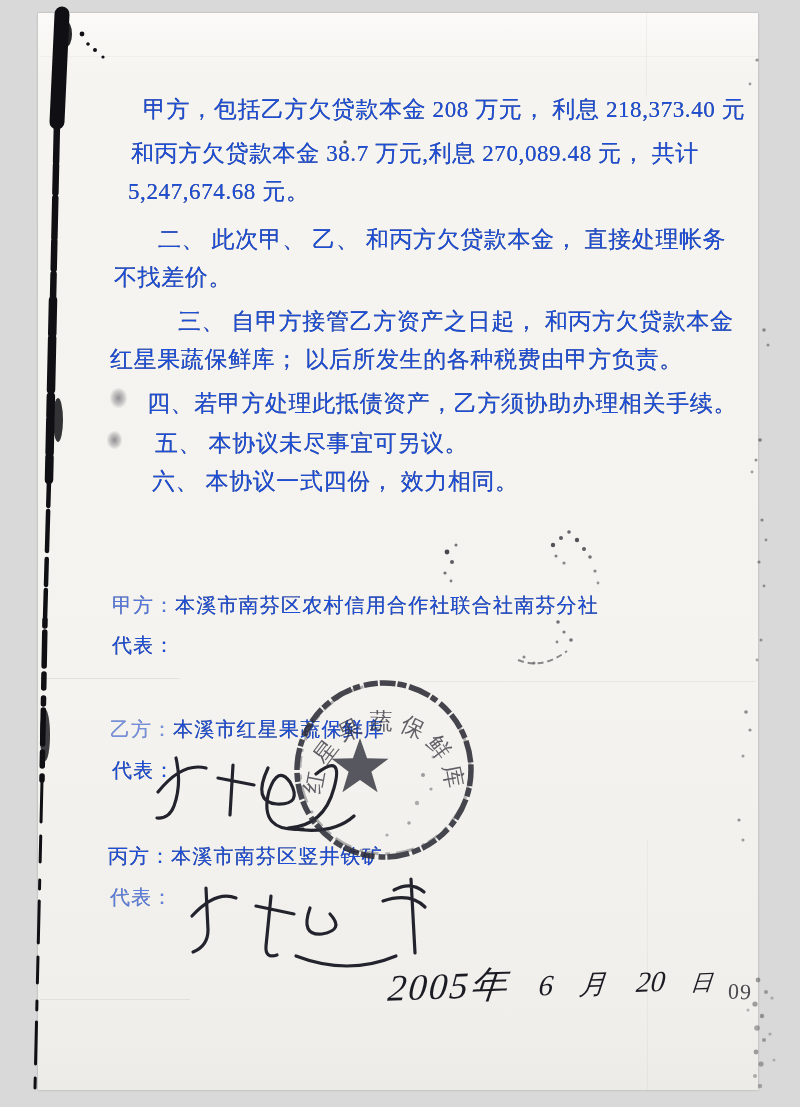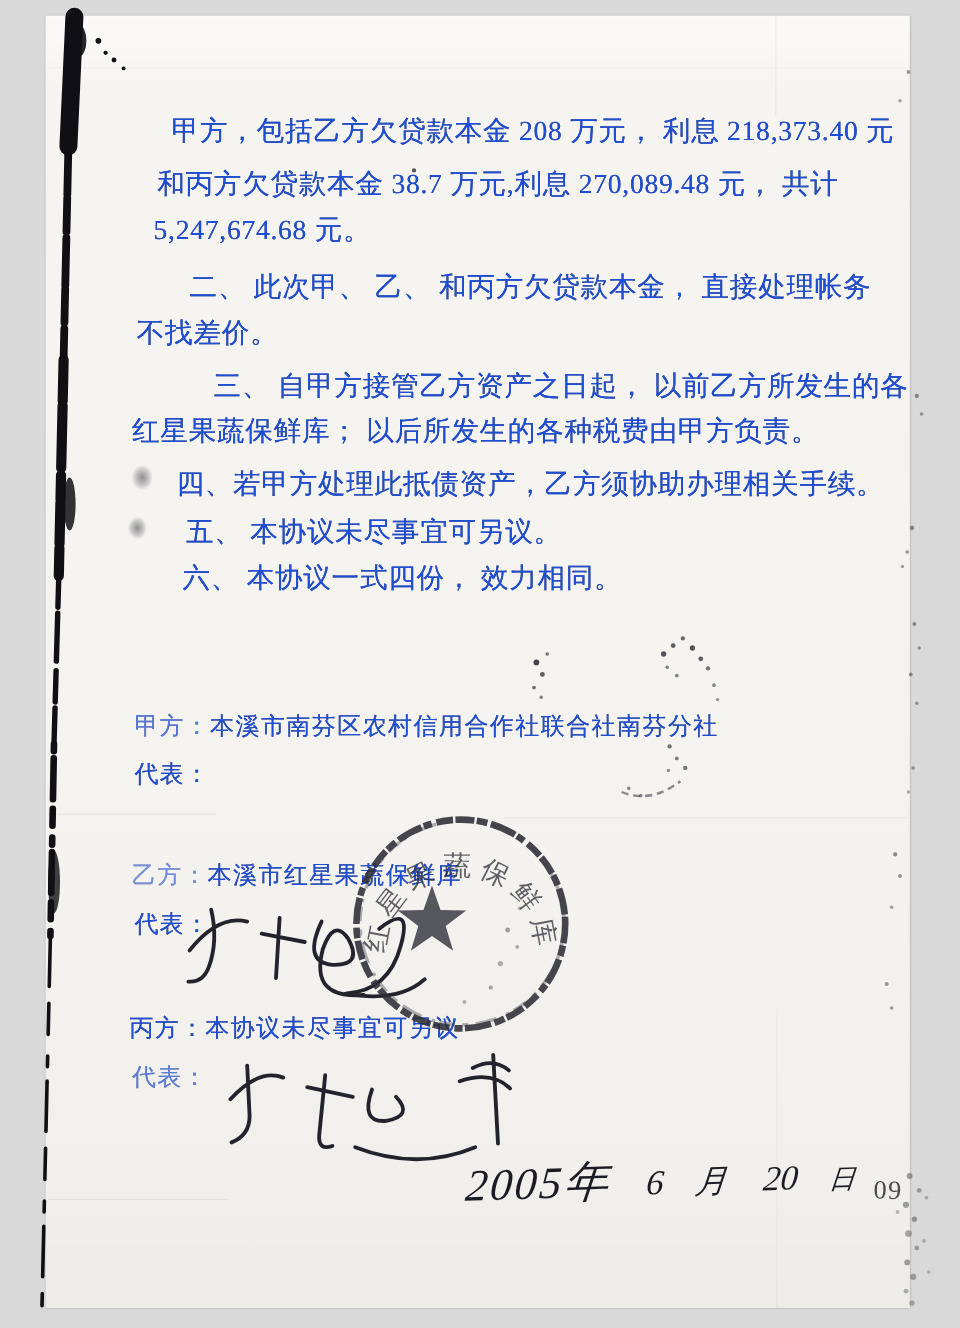--- a/index.html
+++ b/index.html
@@ -61,41 +61,41 @@
 <div class="crease" style="left:420px;top:681px;width:336px;height:1px;opacity:.11;"></div>
 <div class="crease" style="left:40px;top:999px;width:150px;height:1px;opacity:.15;"></div>
 <div class="crease" style="left:646px;top:13px;width:1px;height:84px;opacity:.09;"></div>
 <div class="crease" style="left:647px;top:840px;width:1px;height:250px;opacity:.08;"></div>
 
 <div class="txt" style="left:143px;top:94px;">甲方，包括乙方欠贷款本金 208 万元， 利息 218,373.40 元</div>
 <div class="txt" style="left:131px;top:138px;">和丙方欠贷款本金 38.7 万元,利息 270,089.48 元， 共计</div>
 <div class="txt" style="left:128px;top:176px;">5,247,674.68 元。</div>
 <div class="txt" style="left:158px;top:224px;">二、 此次甲、 乙、 和丙方欠贷款本金， 直接处理帐务</div>
 <div class="txt" style="left:114px;top:262px;">不找差价。</div>
-<div class="txt" style="left:178px;top:306px;">三、 自甲方接管乙方资产之日起， 以前乙方所发生的各</div>
+<div class="txt" style="left:178px;top:306px;">三、 自甲方接管乙方资产之日起， 和丙方欠贷款本金</div>
 <div class="txt" style="left:110px;top:344px;">红星果蔬保鲜库； 以后所发生的各种税费由甲方负责。</div>
 <div class="txt" style="left:147px;top:388px;">四、若甲方处理此抵债资产，乙方须协助办理相关手续。</div>
 <div class="txt" style="left:155px;top:428px;">五、 本协议未尽事宜可另议。</div>
 <div class="txt" style="left:152px;top:466px;">六、 本协议一式四份， 效力相同。</div>
 
 <div class="smudge" style="left:110px;top:388px;"></div>
 <div class="smudge" style="left:106px;top:430px;transform:scale(.9);"></div>
 
 <div class="txt sig-label" style="left:112px;top:592px;">
   <span style="opacity:.75;">甲方：</span><span class="party-name">本溪市南芬区农村信用合作社联合社南芬分社</span>
 </div>
 <div class="txt sig-label" style="left:112px;top:632px;">代表：</div>
 
 <div class="txt sig-label" style="left:110px;top:716px;">
   <span style="opacity:.6;">乙方：</span><span class="party-name">本溪市红星果蔬保鲜库</span>
 </div>
 <div class="txt sig-label" style="left:112px;top:757px;">代表：</div>
 
 <div class="txt sig-label" style="left:108px;top:843px;">
-  <span>丙方：</span><span class="party-name">本协议未尽事宜可另议</span>
+  <span>丙方：</span><span class="party-name">本溪市南芬区竖井铁矿</span>
 </div>
 <div class="txt sig-label" style="left:110px;top:884px;opacity:.7;">代表：</div>
 
 <svg class="overlay" style="left:150px;top:740px;" width="230" height="100" viewBox="0 0 230 100">
   <g fill="none" stroke="#23232e" stroke-width="3.2" stroke-linecap="round" stroke-linejoin="round">
     <path d="M8,52 q24,-30 48,-24 m-30,-10 q6,26 -2,48 q-5,13 -17,12"></path>
     <path d="M68,38 l36,7 m-21,-20 l-3,50"></path>
     <path d="M118,28 q-16,34 9,36 q26,1 13,-22 q-12,-17 -21,9 q-11,42 34,38"></path>
     <path d="M166,34 q28,-22 18,14 q-10,38 -46,40 q44,8 66,-12"></path>
   </g>

